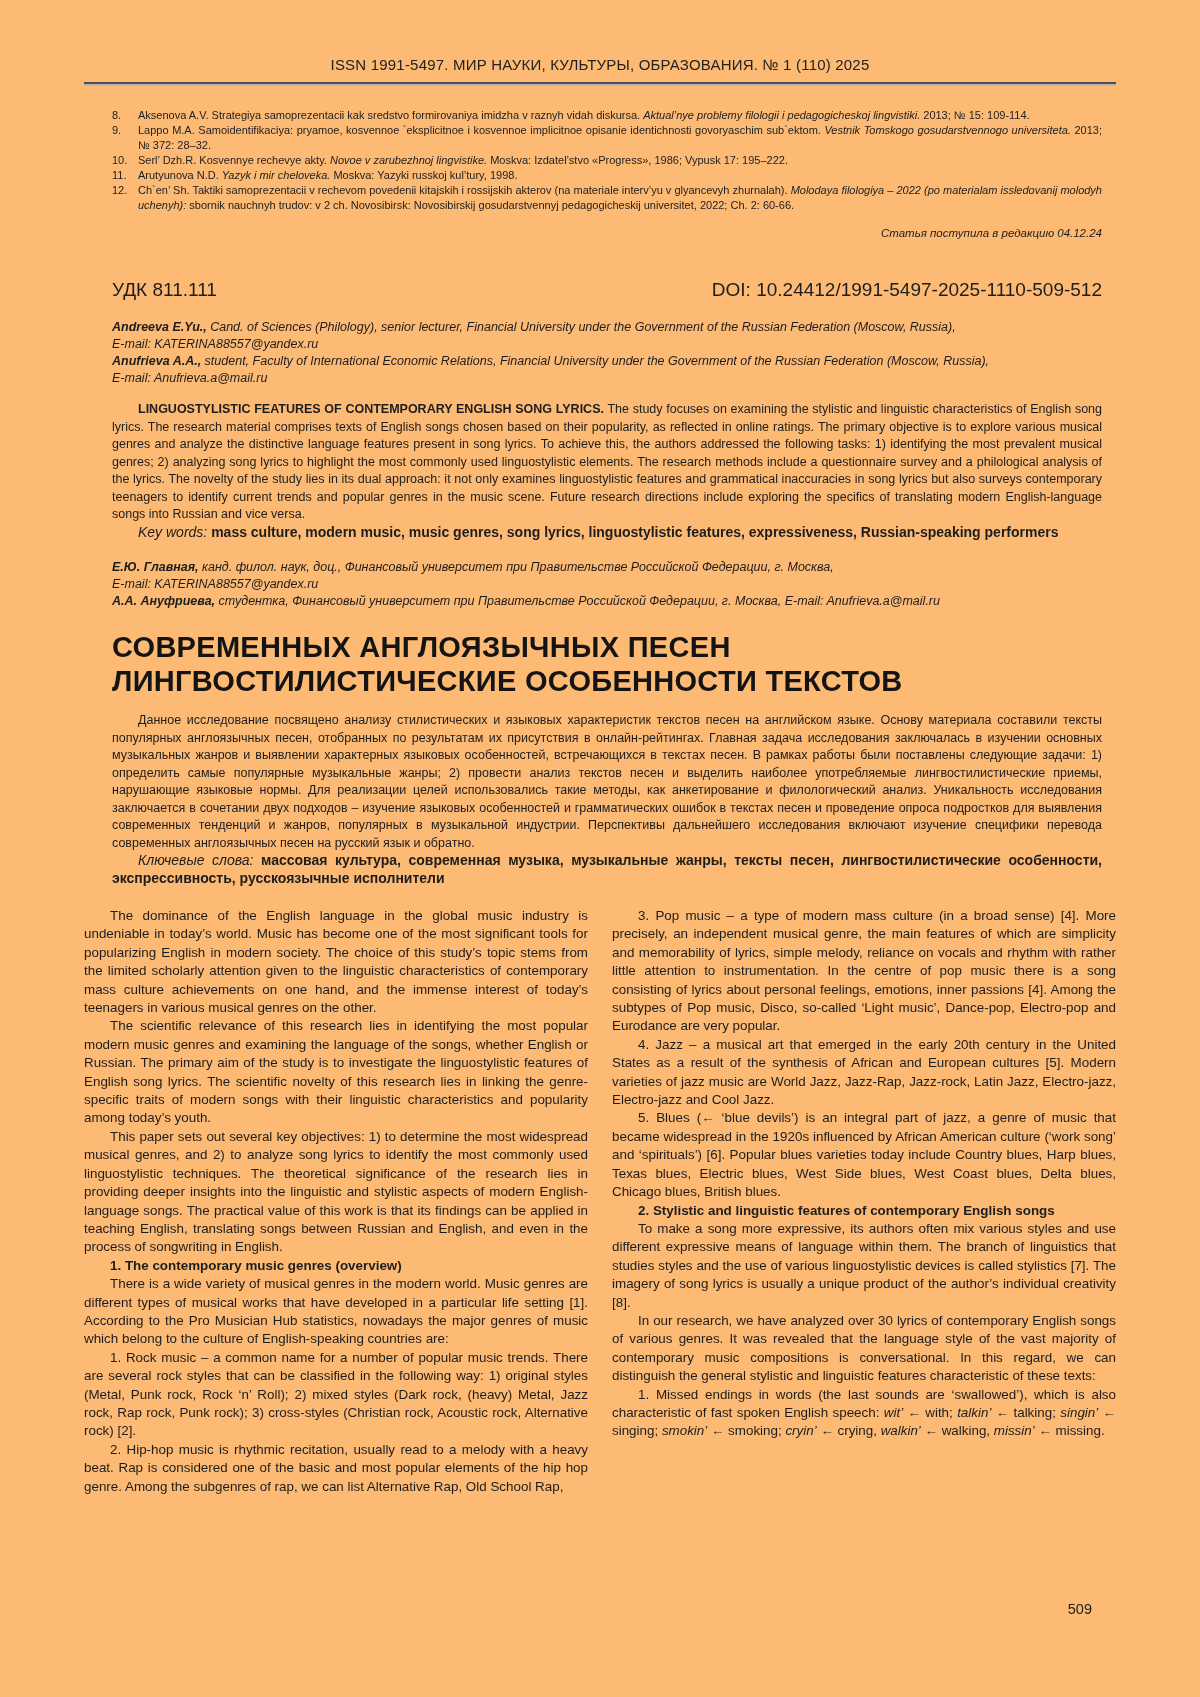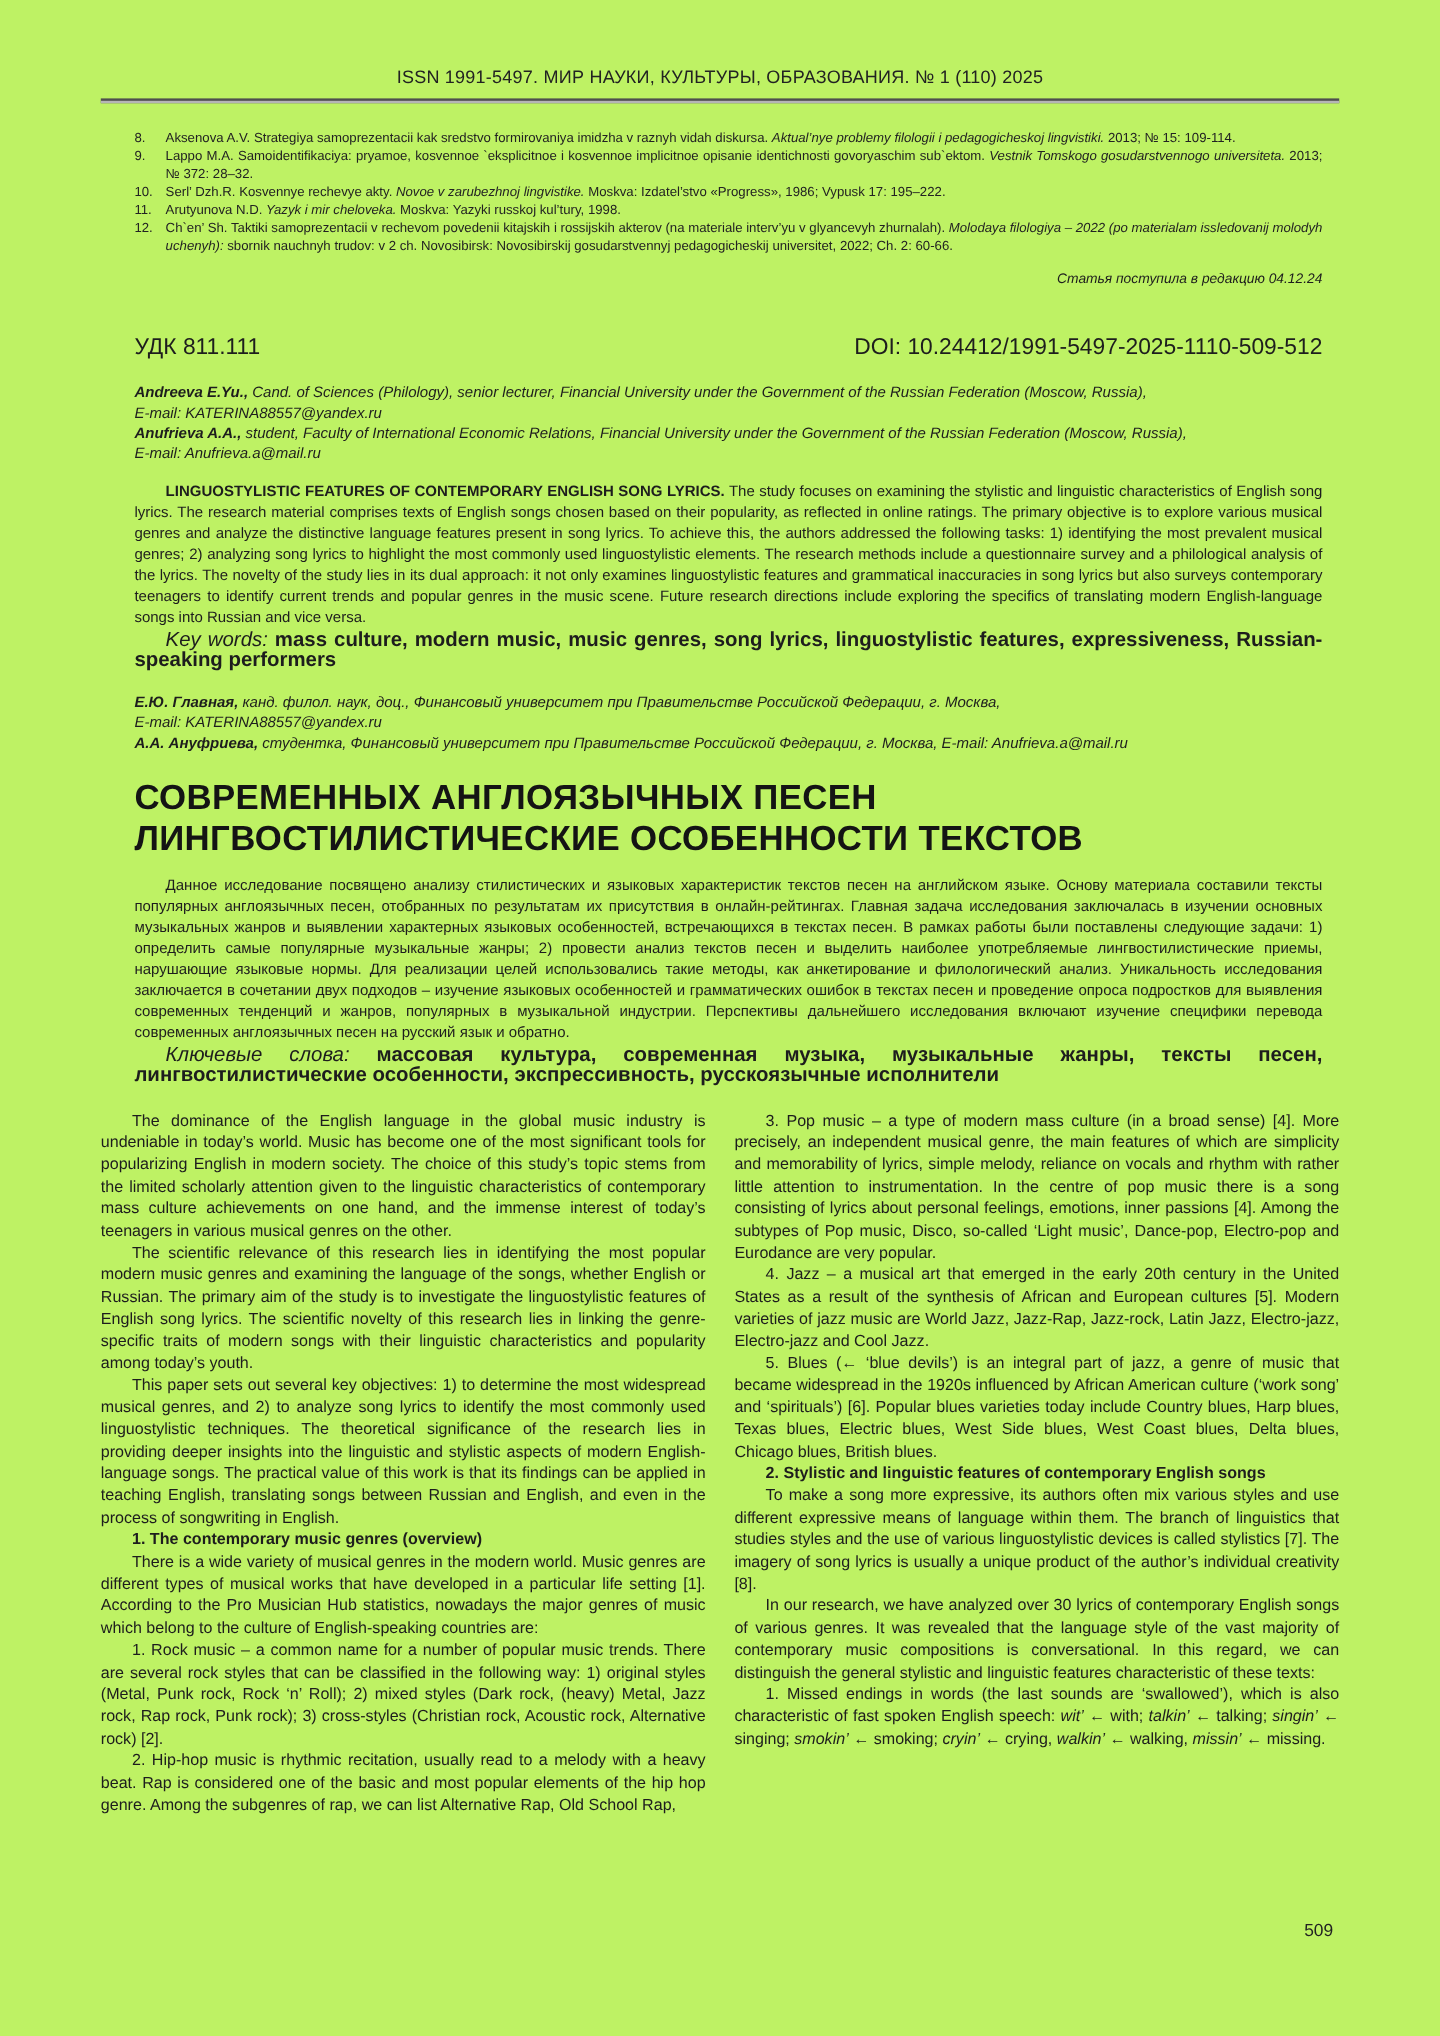--- a/index.html
+++ b/index.html
@@ -1,18 +1,18 @@
 <!DOCTYPE html>
 <html><head>
 <meta charset="utf-8">
 <style>
   * { box-sizing: border-box; }
   html, body { margin: 0; padding: 0; background: #ffffff; }
   .page {
-    width: 1200px; height: 1697px; position: relative; background: #bef264;
+    width: 1200px; height: 1697px; position: relative; background: #fdba74;
     font-family: "Liberation Sans", sans-serif; color: #1d1d1d;
     padding: 56px 84px 0 84px; overflow: hidden;
   }
   .b { font-weight: bold; }
   .it { font-style: italic; }
 
   .journal-header { text-align: center; font-size: 15px; letter-spacing: .2px; color: #222; margin: 0 0 9px 0; }
   .header-rule { height: 4px; background: #4e4e4e; border-bottom: 2px solid #b5b5b5; }
 
   .refs { margin: 22px 14px 0 28px; font-size: 11px; line-height: 15px; color: #222; }
@@ -21,34 +21,34 @@
 
   .received { margin: 14px 14px 0 0; text-align: right; font-style: italic; font-size: 11.5px; }
 
   .meta-row { display: flex; justify-content: space-between; margin: 40px 14px 0 28px; font-size: 19px; }
 
   .authors { margin: 18px 14px 0 28px; font-size: 12.5px; line-height: 17px; font-style: italic; }
   .authors p { margin: 0; }
   .authors p:empty { display: none; }
 
   .abstract { margin: 14px 14px 0 28px; font-size: 12.5px; line-height: 17.5px; text-align: justify; text-indent: 26px; }
-  .kw { margin: 0 14px 0 28px; font-size: 17px; line-height: 17.5px; text-align: justify; text-indent: 26px; }
+  .kw { margin: 0 14px 0 28px; font-size: 14px; line-height: 17.5px; text-align: justify; text-indent: 26px; }
   .kw .label { font-style: italic; }
   .kw .val { font-weight: bold; }
 
   .title { margin: 20px 14px 0 28px; font-size: 29px; line-height: 34px; font-weight: bold; letter-spacing: .3px; color: #141414; }
   .title p { margin: 0; }
 
   .columns { display: flex; gap: 24px; margin-top: 20px; }
   .col { flex: 1; font-size: 13.4px; line-height: 18.4px; text-align: justify; }
   .bp { margin: 0; text-indent: 26px; }
   .bp.cont { text-indent: 0; }
   .bp.heading { font-weight: bold; }
 
-  .page-num { position: absolute; right: 89px; bottom: 80px; font-size: 14.5px; color: #222; }
+  .page-num { position: absolute; right: 108px; bottom: 80px; font-size: 14.5px; color: #222; }
 </style>
 </head>
 <body>
 
 <div class="page">
 
   <p class="journal-header">ISSN 1991-5497. МИР НАУКИ, КУЛЬТУРЫ, ОБРАЗОВАНИЯ.  № 1 (110) 2025</p>
   <div class="header-rule"></div>
 
   <div class="refs" id="refs">

